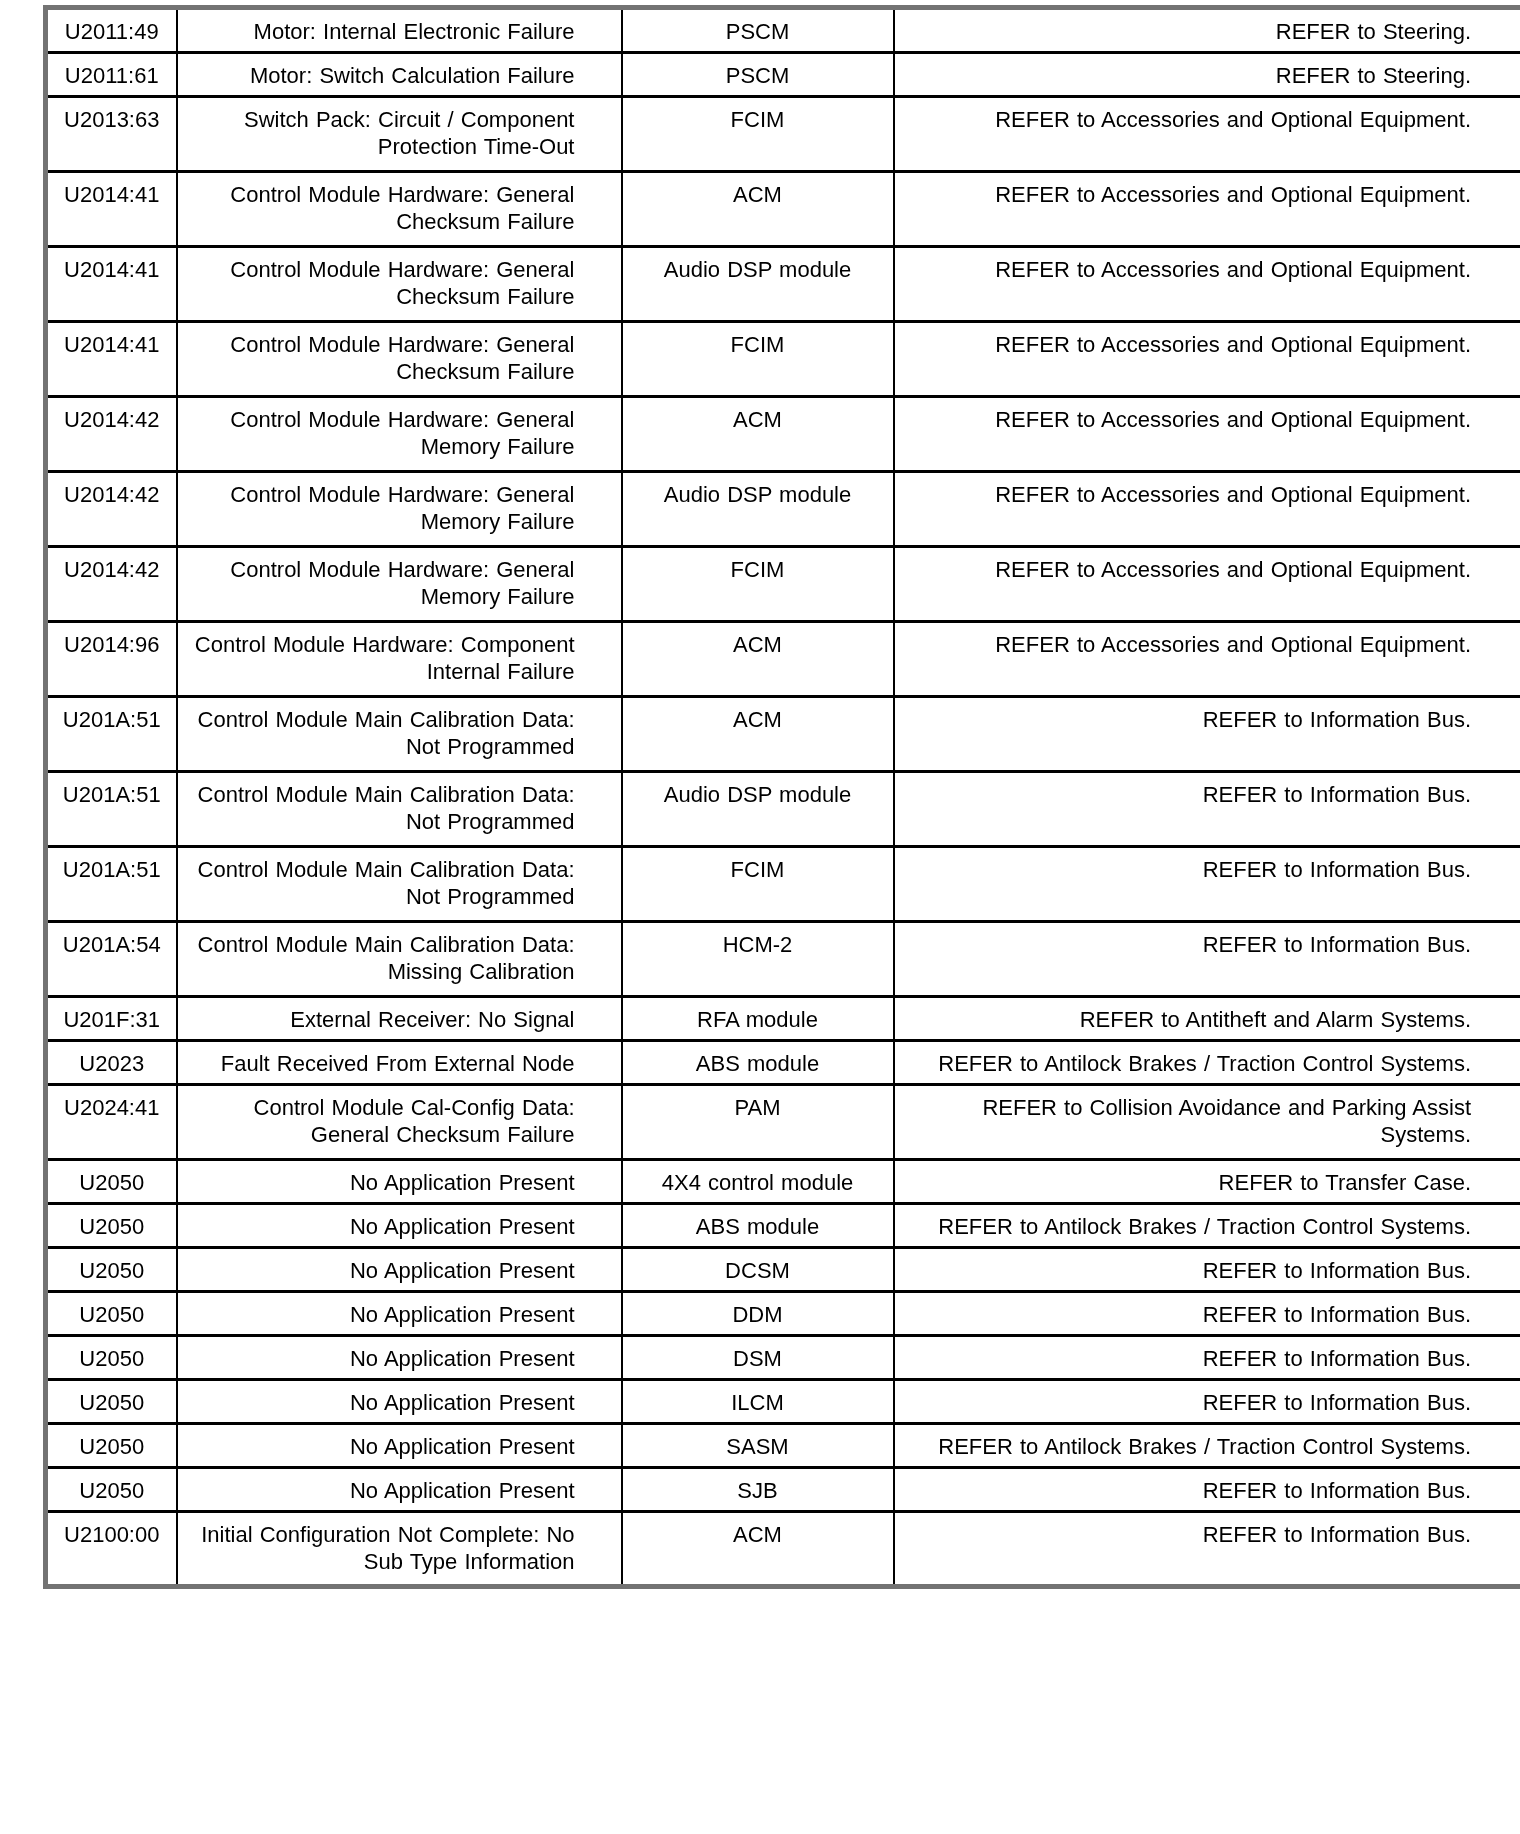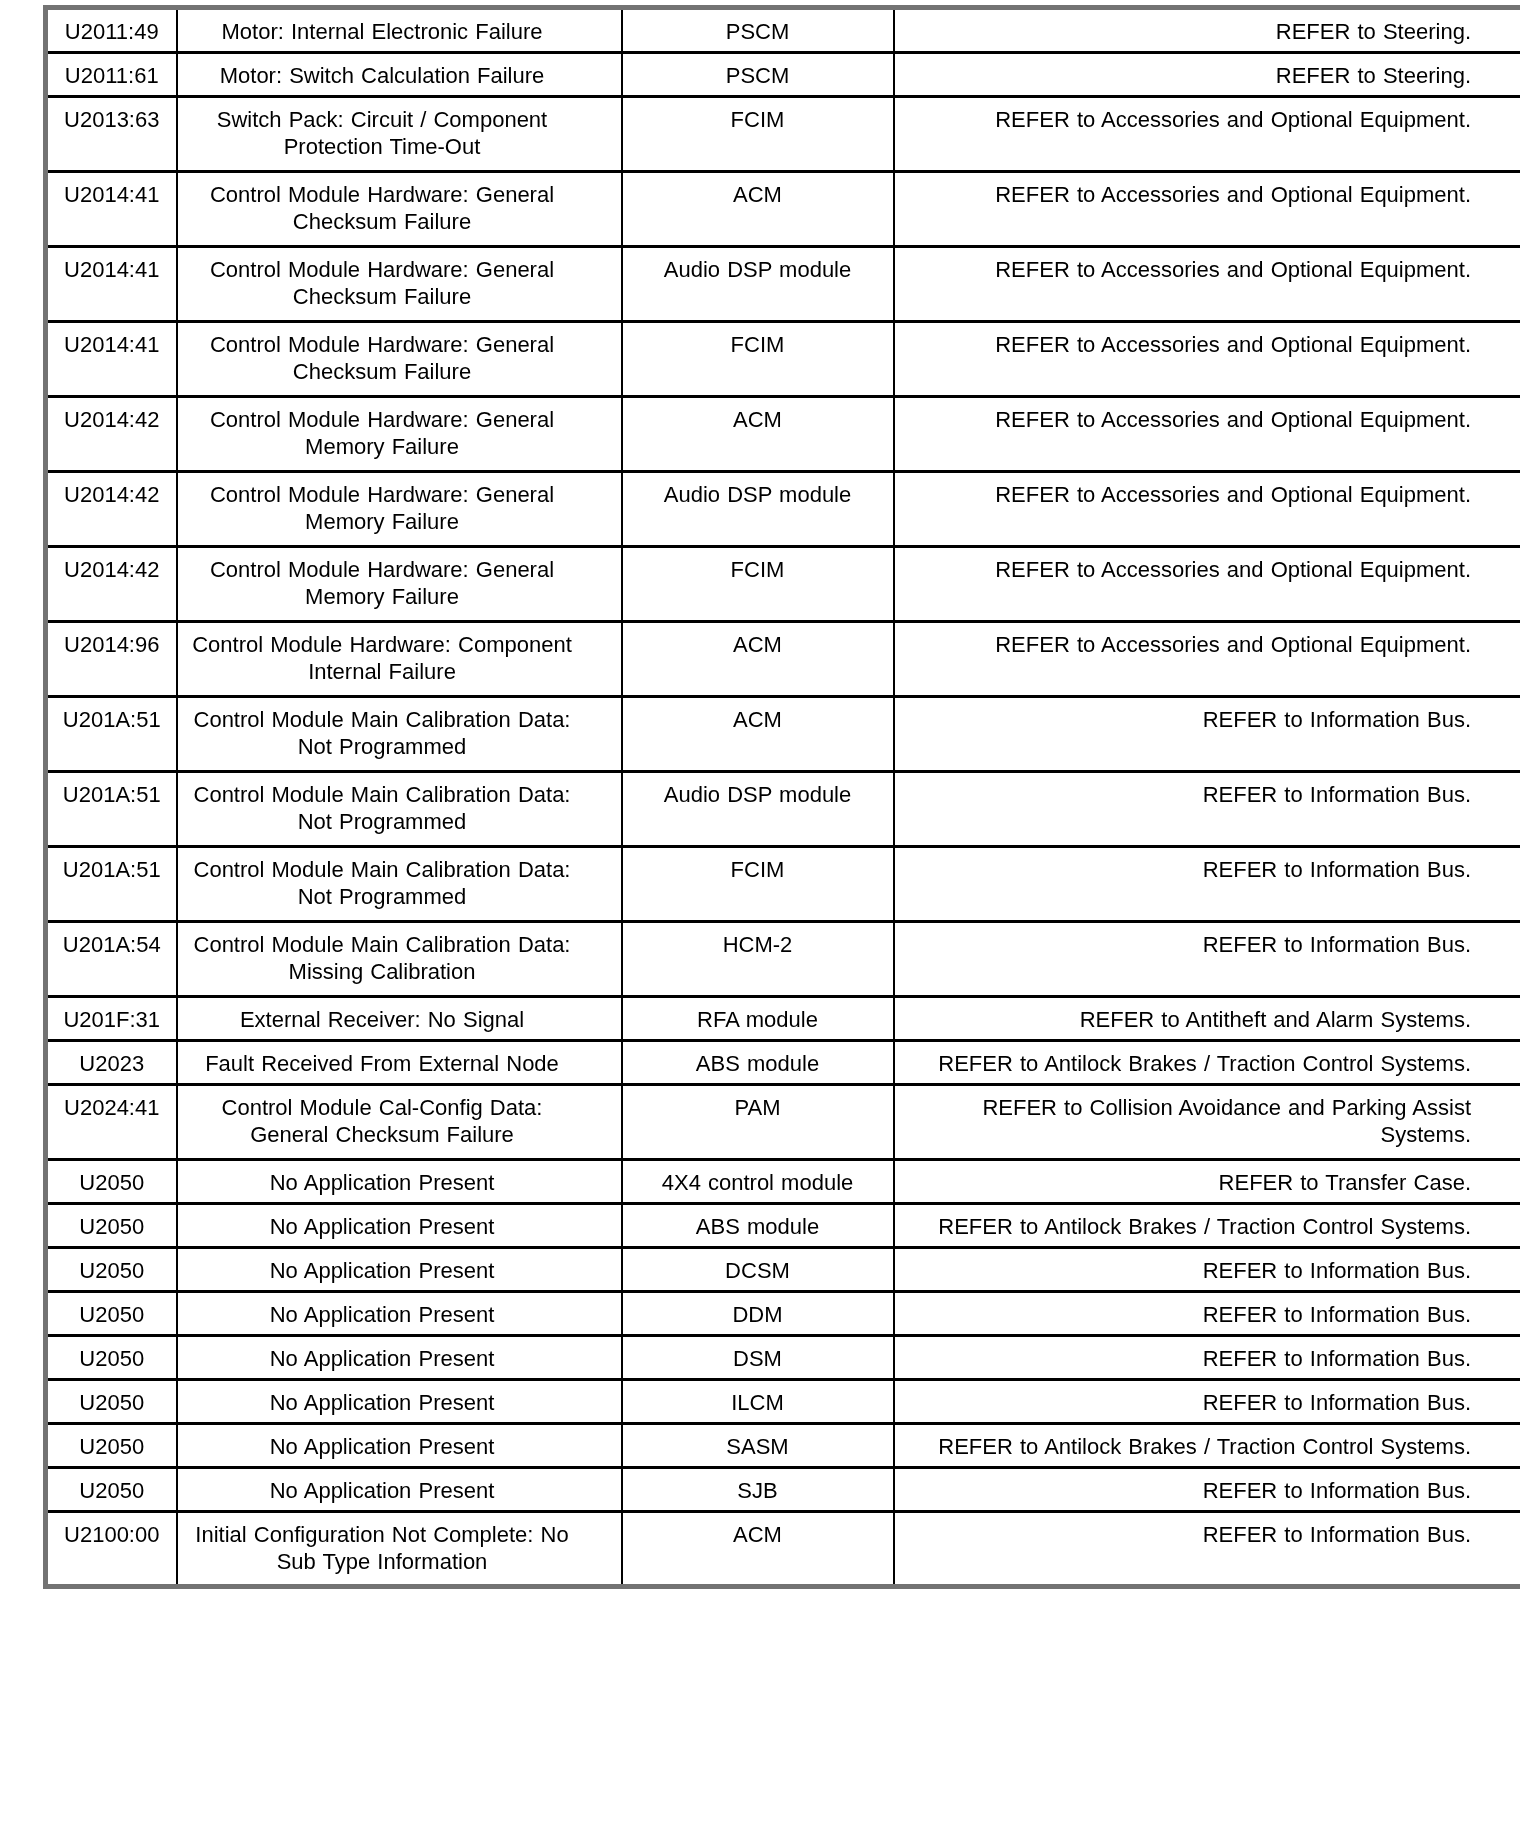--- a/index.html
+++ b/index.html
@@ -41,21 +41,21 @@
     overflow: hidden;
     word-spacing: 1px;
   }
   tr.single td { height: 44px; }
   tr.double td { height: 75px; }
   td.cell-code {
     text-align: center;
     padding: 8px 3px 6px 3px;
   }
   td.cell-desc {
-    text-align: center;
+    text-align: right;
     padding: 8px 46px 6px 12px;
   }
   td.cell-module {
     text-align: center;
     padding: 8px 6px 6px 6px;
   }
   td.cell-action {
     text-align: right;
     padding: 8px 70px 6px 16px;
   }

